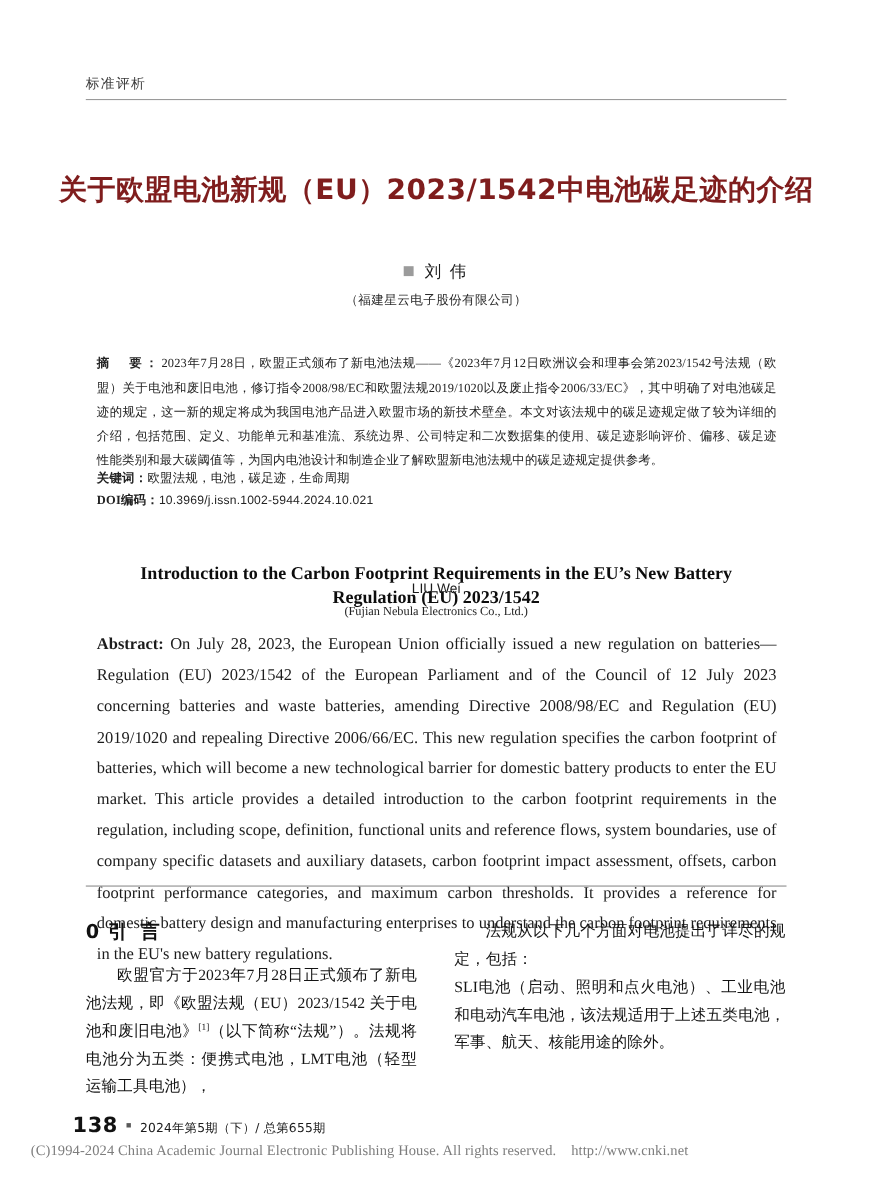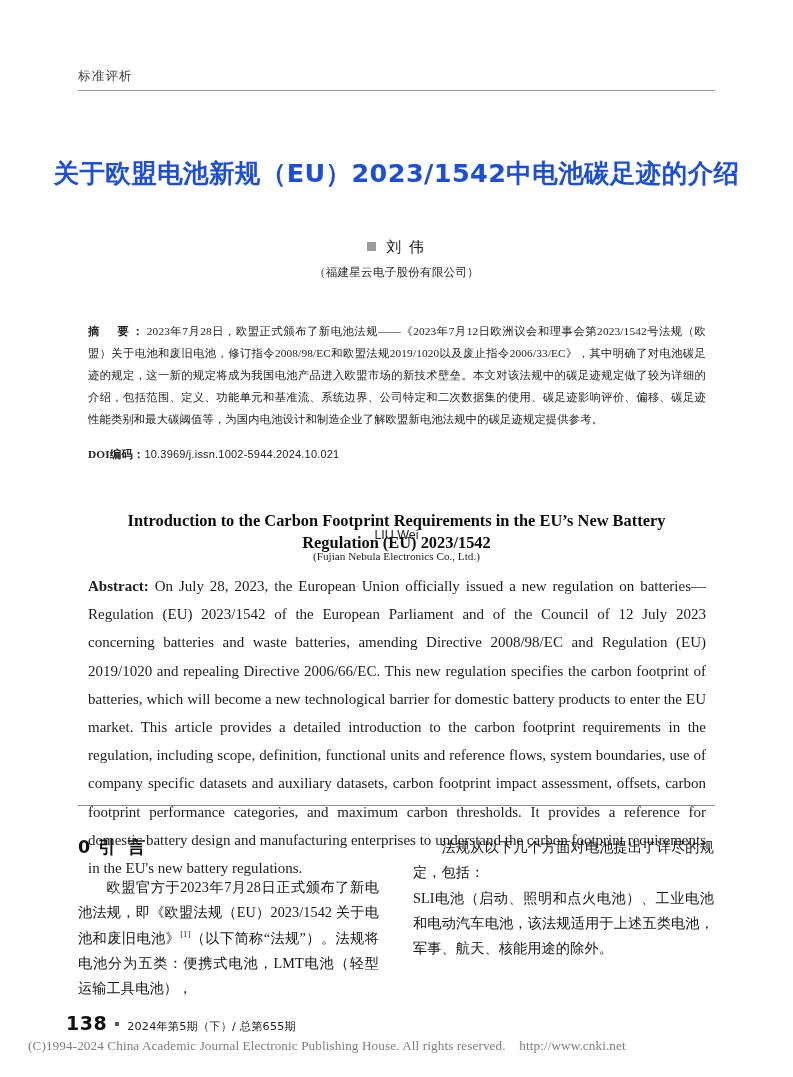--- a/index.html
+++ b/index.html
@@ -44,21 +44,21 @@
   .cn-title {
     position: absolute;
     left: 50px;
     top: 158px;
     width: 693px;
     text-align: center;
     font-family: "DejaVu Sans", "Liberation Sans", sans-serif;
     font-size: 25.5px;
     font-weight: 600;
     letter-spacing: 0.4px;
-    color: #1d4ed8;
+    color: #7f1d1d;
     line-height: 1.25;
   }
   .cn-author {
     position: absolute;
     left: 50px;
     top: 238px;
     width: 693px;
     text-align: center;
     font-size: 15px;
     color: #1a1a1a;
@@ -271,20 +271,23 @@
   <div class="cn-author">
     <span class="sqmark"></span><span>刘 伟</span>
   </div>
 
   <div class="cn-affil">（福建星云电子股份有限公司）</div>
 
   <div class="cn-abs">
     <span class="lbl">摘　要：</span><span>2023年7月28日，欧盟正式颁布了新电池法规——《2023年7月12日欧洲议会和理事会第2023/1542号法规（欧盟）关于电池和废旧电池，修订指令2008/98/EC和欧盟法规2019/1020以及废止指令2006/33/EC》，其中明确了对电池碳足迹的规定，这一新的规定将成为我国电池产品进入欧盟市场的新技术壁垒。本文对该法规中的碳足迹规定做了较为详细的介绍，包括范围、定义、功能单元和基准流、系统边界、公司特定和二次数据集的使用、碳足迹影响评价、偏移、碳足迹性能类别和最大碳阈值等，为国内电池设计和制造企业了解欧盟新电池法规中的碳足迹规定提供参考。</span>
   </div>
 
+  <div class="cn-kw">
+    <span class="lbl">关键词：</span><span>欧盟法规，电池，碳足迹，生命周期</span>
+  </div>
 
   <div class="cn-doi">
     <span class="lbl">DOI编码：</span><span class="val">10.3969/j.issn.1002-5944.2024.10.021</span>
   </div>
 
   <div class="en-title">Introduction to the Carbon Footprint Requirements in the EU’s New Battery Regulation (EU) 2023/1542</div>
   <div class="en-author">LIU Wei</div>
   <div class="en-affil">(Fujian Nebula Electronics Co., Ltd.)</div>
 
   <div class="en-abs">

